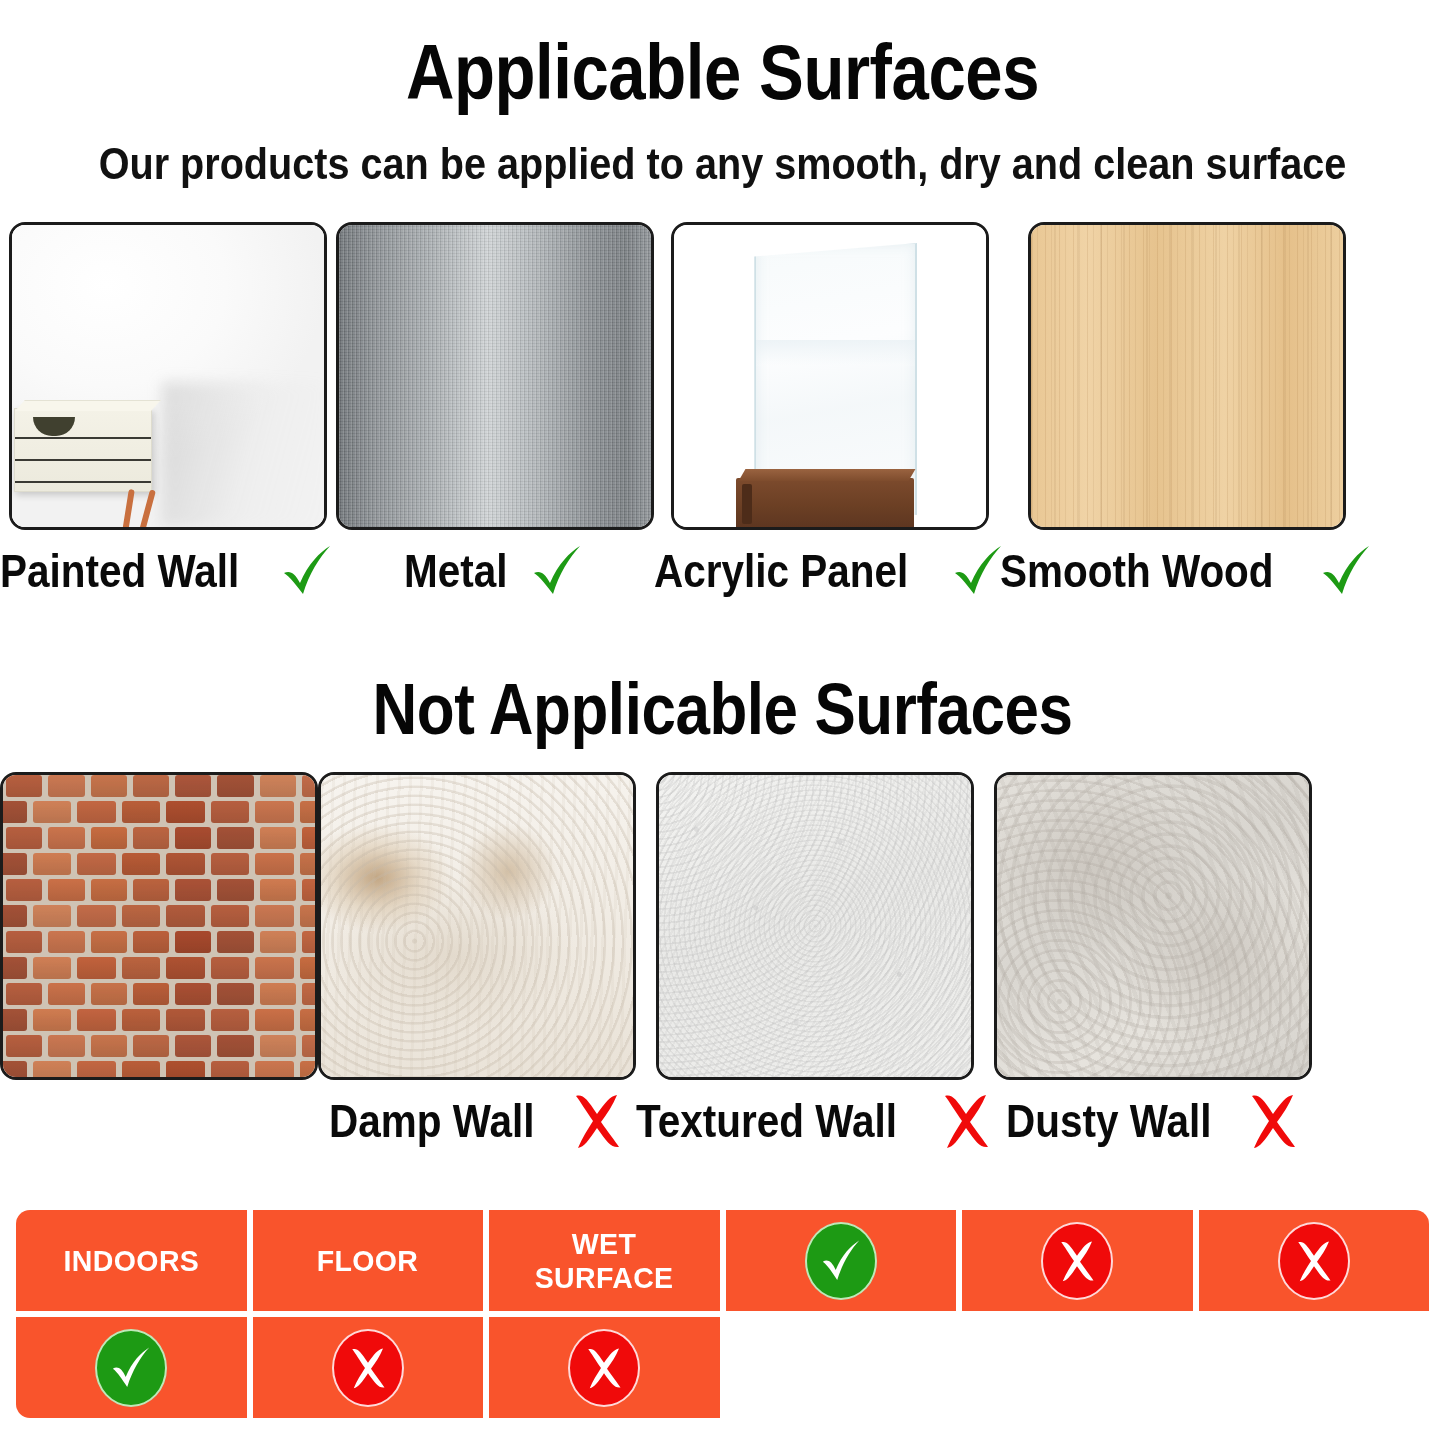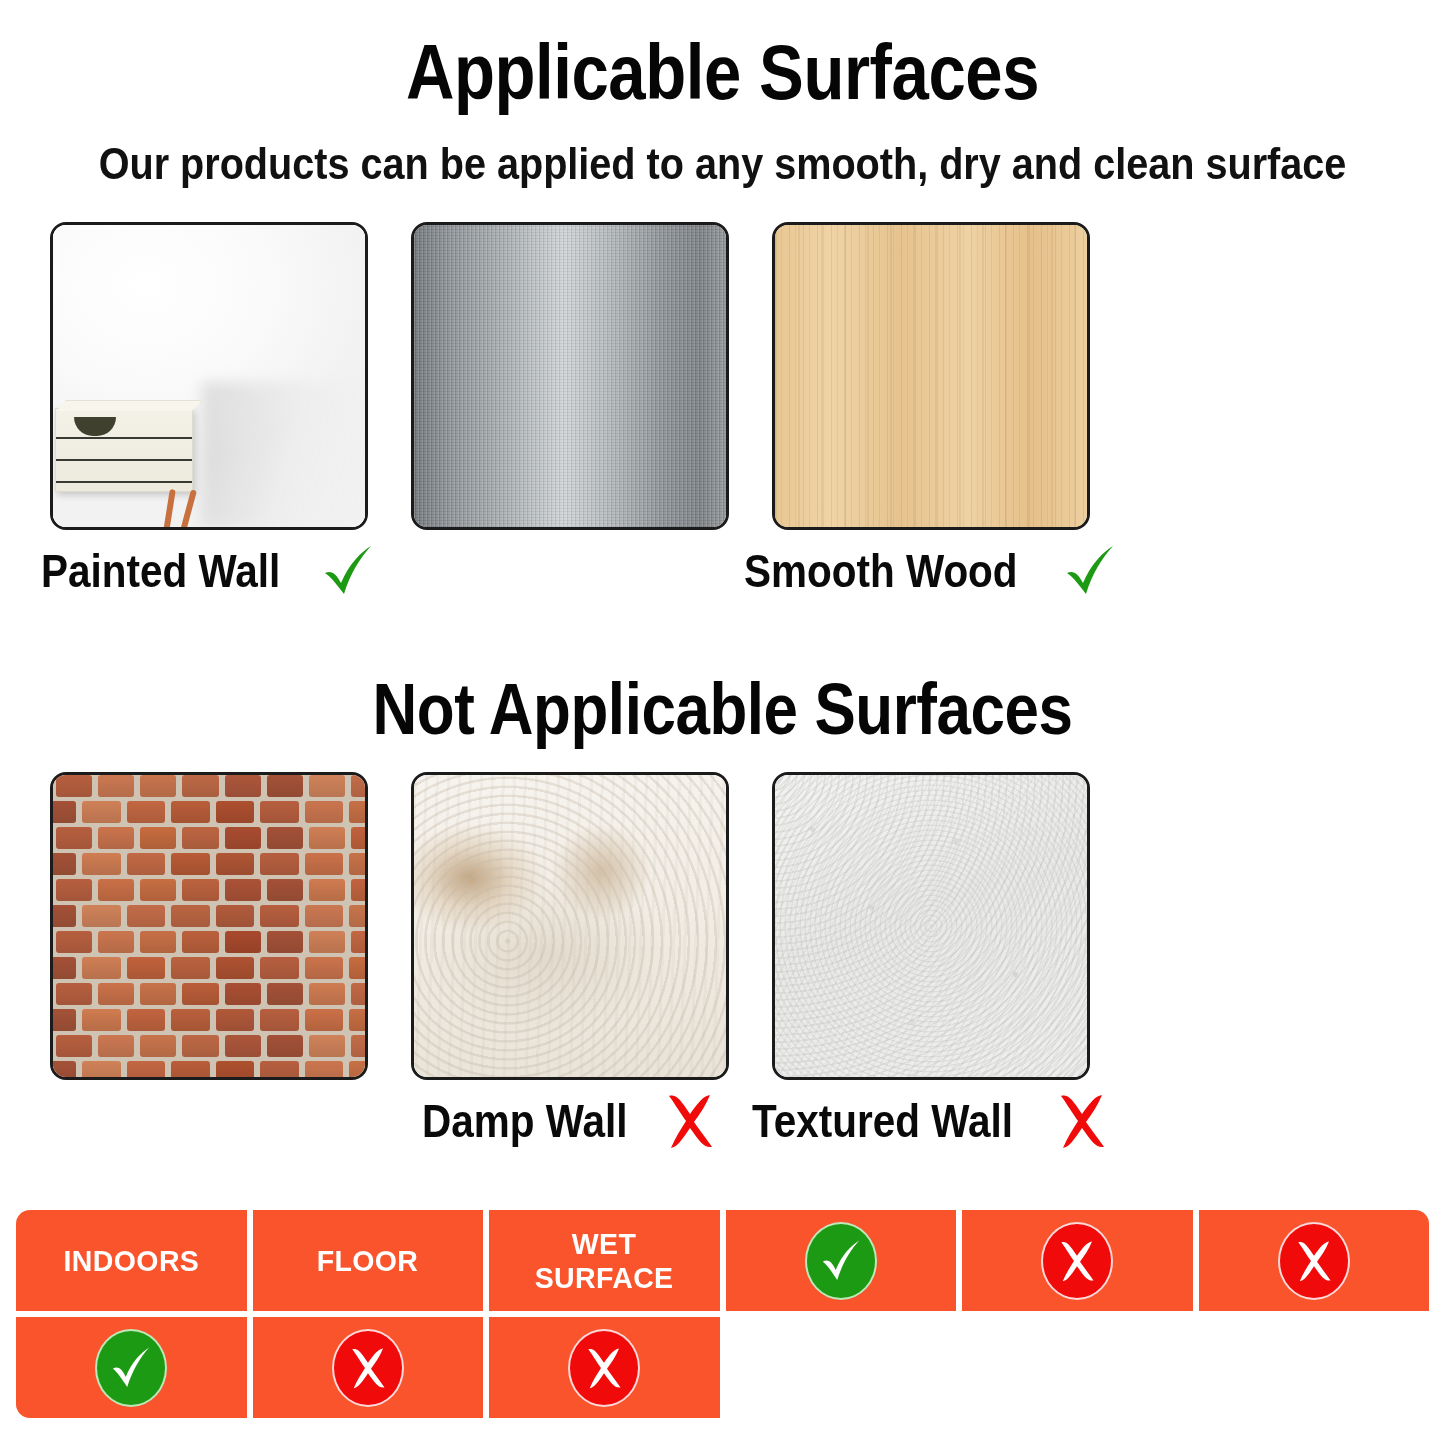--- a/index.html
+++ b/index.html
@@ -22,21 +22,21 @@
   #title-applicable { top: 28px; font-size: 78px; line-height: 88px; }
   #title-not-applicable { top: 668px; font-size: 72px; line-height: 82px; }
   .subtitle {
     position: absolute; top: 138px; left: 0; width: 1445px; text-align: center;
     font-family: "Liberation Sans Narrow", "Liberation Sans", sans-serif;
     font-weight: 600; font-size: 44px; line-height: 52px; color: #111;
     transform: scaleX(0.9); transform-origin: center center;
   }
 
   
-  .tile-row { position: absolute; left: 0; width: 1226px; display: flex; margin-left: 28px; }
+  .tile-row { position: absolute; left: 0; width: 1226px; display: flex; }
   #row-applicable { top: 222px; }
   #row-not-applicable { top: 772px; }
   .tile-cell { width: 361.25px; display: flex; flex-direction: column; align-items: center; }
 
   .tile {
     width: 318px; height: 308px;
     border: 3px solid #1b1b1b;
     border-radius: 16px;
     overflow: hidden;
     position: relative;
@@ -243,22 +243,44 @@
         <svg class="mark" width="58" height="58" viewBox="0 0 58 58">
           <path d="M6 31 C12 28 17 31 22 41 C30 22 42 10 52 4 C41 16 31 32 25 52 C19 44 12 35 6 31 Z" fill="#1d9a14"></path>
         </svg>
       </div>
     </div>
 
     <div class="tile-cell">
       <div class="tile">
         <div class="inner tex-metal"></div>
       </div>
-    </div>
-
+      <div class="tile-label">
+        <span class="txt">Metal</span>
+        <svg class="mark" width="58" height="58" viewBox="0 0 58 58">
+          <path d="M6 31 C12 28 17 31 22 41 C30 22 42 10 52 4 C41 16 31 32 25 52 C19 44 12 35 6 31 Z" fill="#1d9a14"></path>
+        </svg>
+      </div>
+    </div>
+
+    <div class="tile-cell">
+      <div class="tile">
+        <div class="inner tex-acrylic"></div>
+        <div class="acrylic-sheet"></div>
+        <div class="acrylic-band"></div>
+        <div class="acrylic-base">
+            <div class="groove"></div>
+          </div>
+      </div>
+      <div class="tile-label">
+        <span class="txt">Acrylic Panel</span>
+        <svg class="mark" width="58" height="58" viewBox="0 0 58 58">
+          <path d="M6 31 C12 28 17 31 22 41 C30 22 42 10 52 4 C41 16 31 32 25 52 C19 44 12 35 6 31 Z" fill="#1d9a14"></path>
+        </svg>
+      </div>
+    </div>
 
     <div class="tile-cell">
       <div class="tile">
         <div class="inner tex-wood"></div>
       </div>
       <div class="tile-label">
         <span class="txt">Smooth Wood</span>
         <svg class="mark" width="58" height="58" viewBox="0 0 58 58">
           <path d="M6 31 C12 28 17 31 22 41 C30 22 42 10 52 4 C41 16 31 32 25 52 C19 44 12 35 6 31 Z" fill="#1d9a14"></path>
         </svg>
@@ -414,20 +436,31 @@
         <div class="inner tex-textured"></div>
       </div>
       <div class="tile-label">
         <span class="txt">Textured Wall</span>
         <svg class="mark" width="56" height="58" viewBox="0 0 56 58">
           <path d="M7 4 C14 2 18 7 28 22 C36 11 41 4 48 3 C44 13 38 22 32 30 C39 40 46 49 50 55 C42 56 38 50 28 36 C20 48 15 55 9 56 C13 46 19 37 24 29 C17 19 11 9 7 4 Z" fill="#f00a0a"></path>
         </svg>
       </div>
     </div>
 
+    <div class="tile-cell">
+      <div class="tile">
+        <div class="inner tex-dusty"></div>
+      </div>
+      <div class="tile-label">
+        <span class="txt">Dusty Wall</span>
+        <svg class="mark" width="56" height="58" viewBox="0 0 56 58">
+          <path d="M7 4 C14 2 18 7 28 22 C36 11 41 4 48 3 C44 13 38 22 32 30 C39 40 46 49 50 55 C42 56 38 50 28 36 C20 48 15 55 9 56 C13 46 19 37 24 29 C17 19 11 9 7 4 Z" fill="#f00a0a"></path>
+        </svg>
+      </div>
+    </div>
   </div>
 
   <div id="usage-table">
     <div class="cell head">
         <span>INDOORS</span>
       </div>
     <div class="cell head">
         <span>FLOOR</span>
       </div>
     <div class="cell head">

